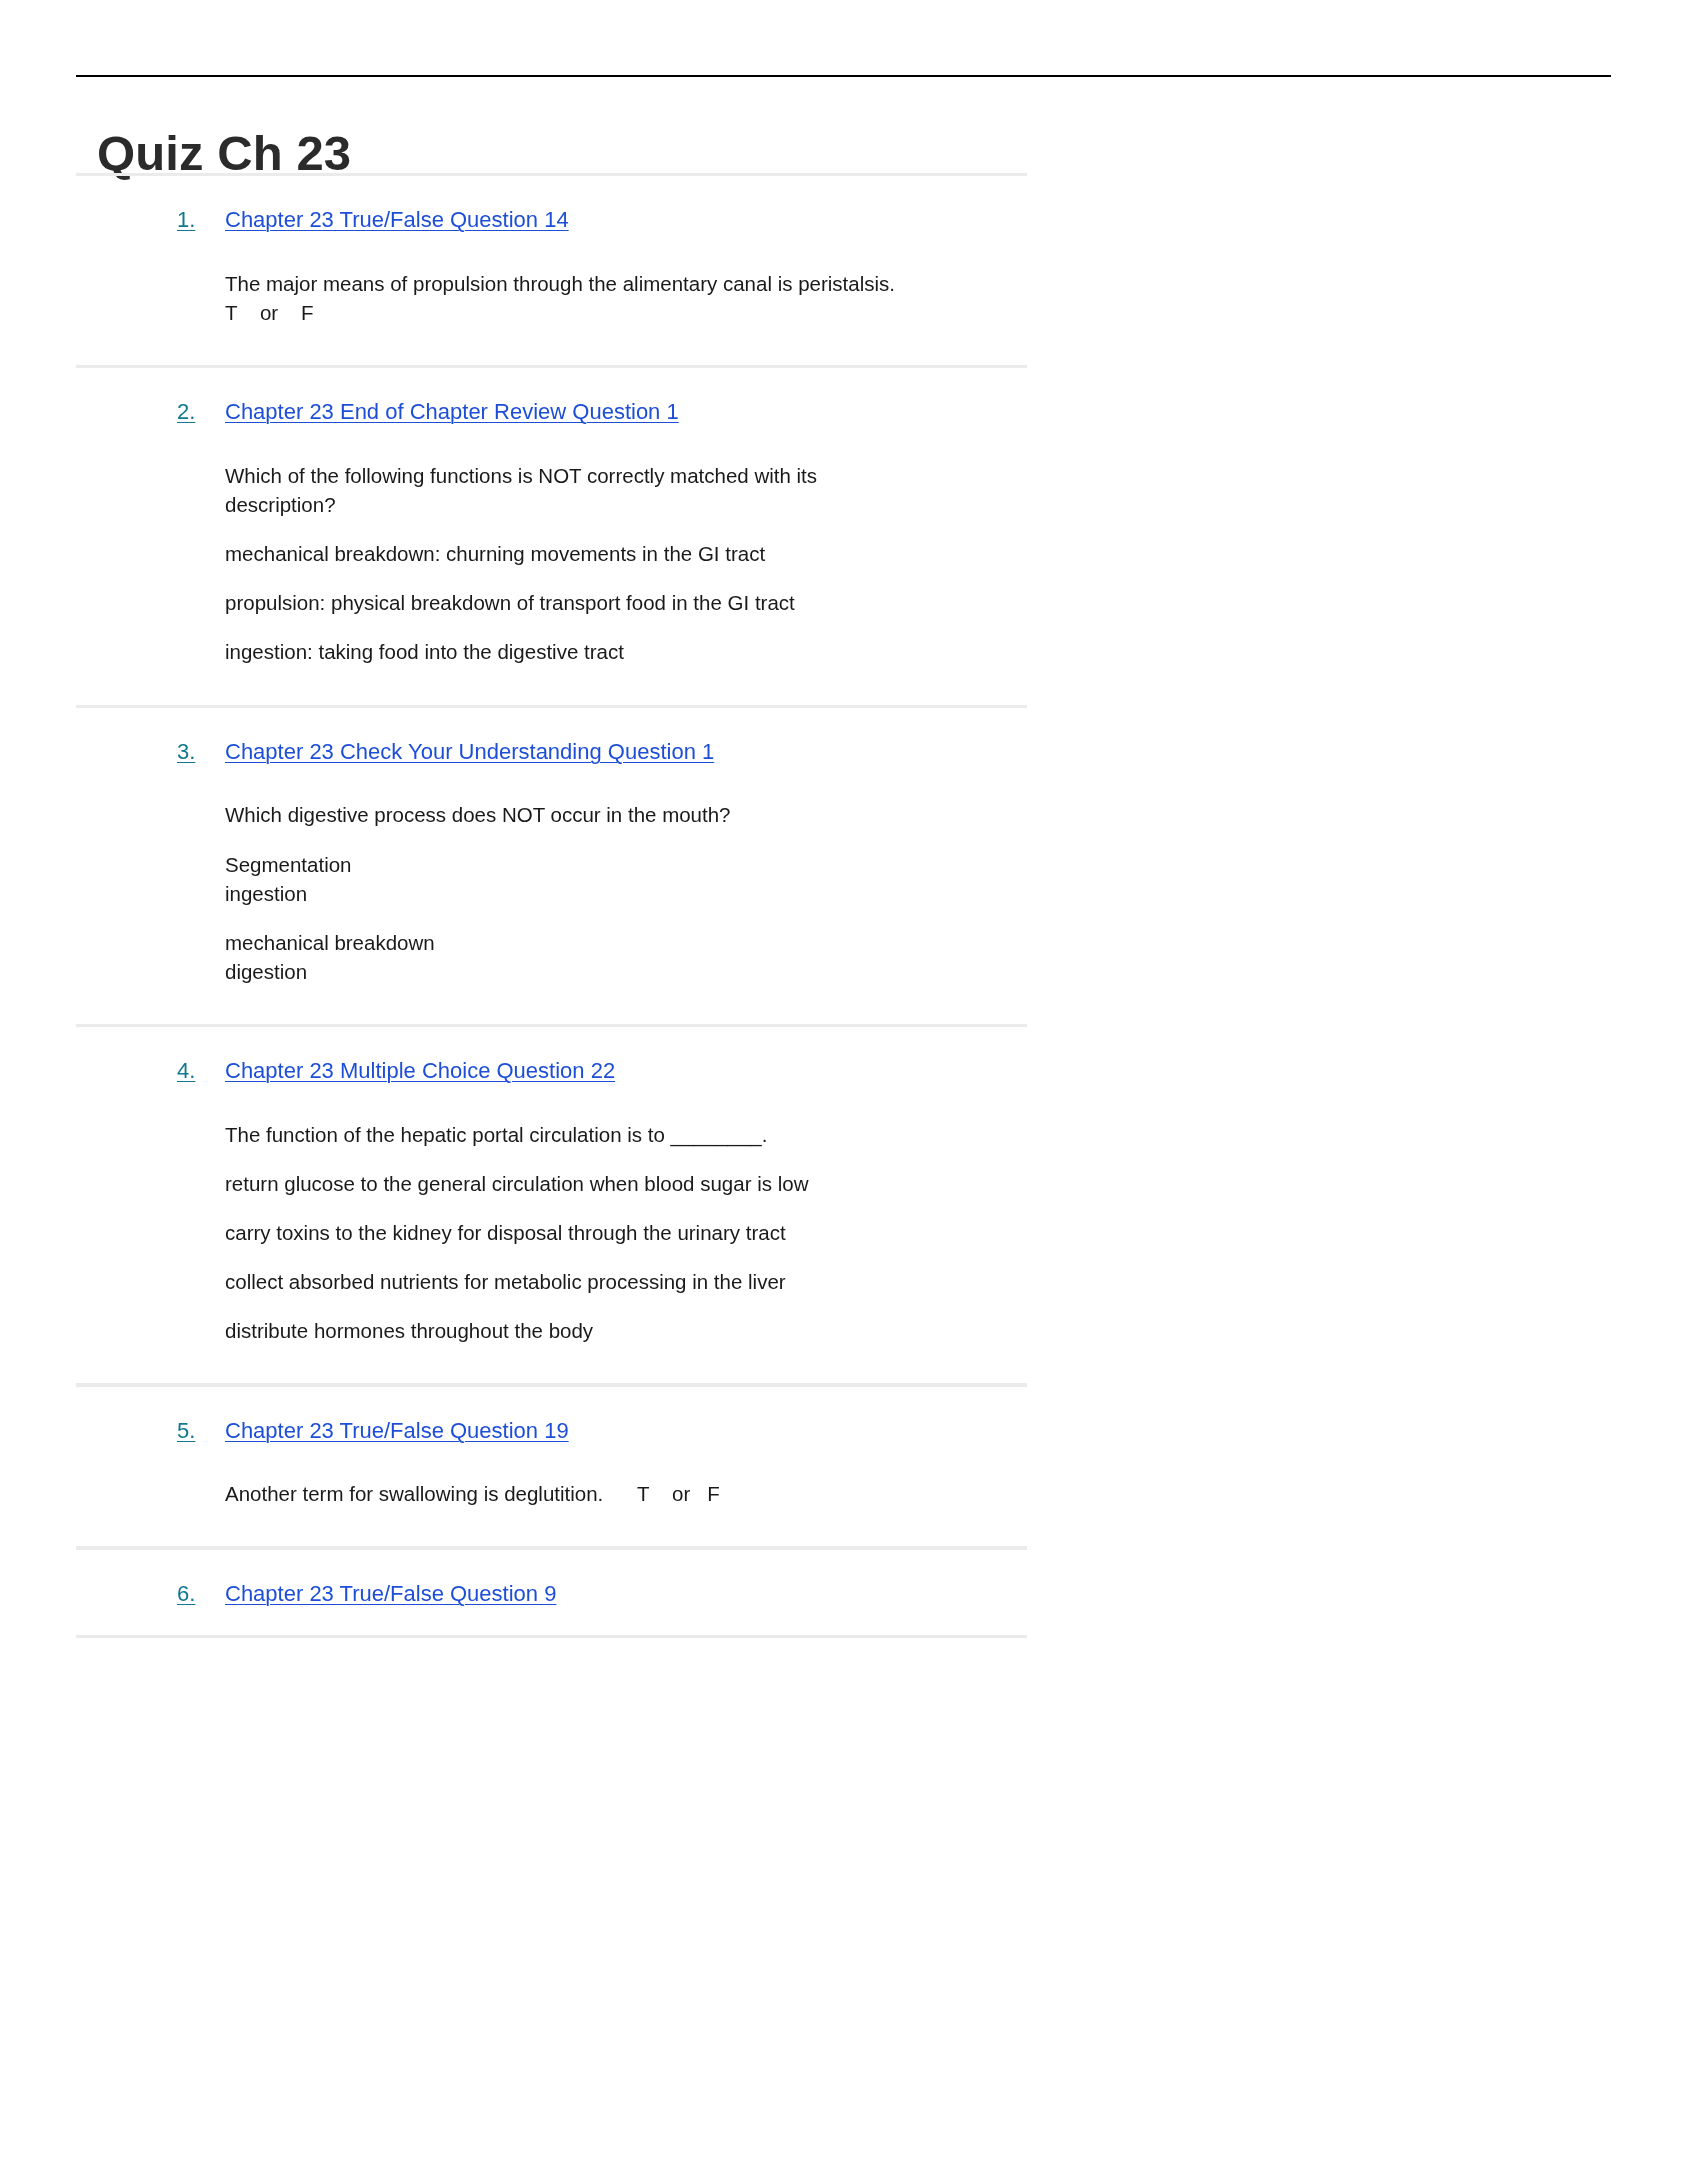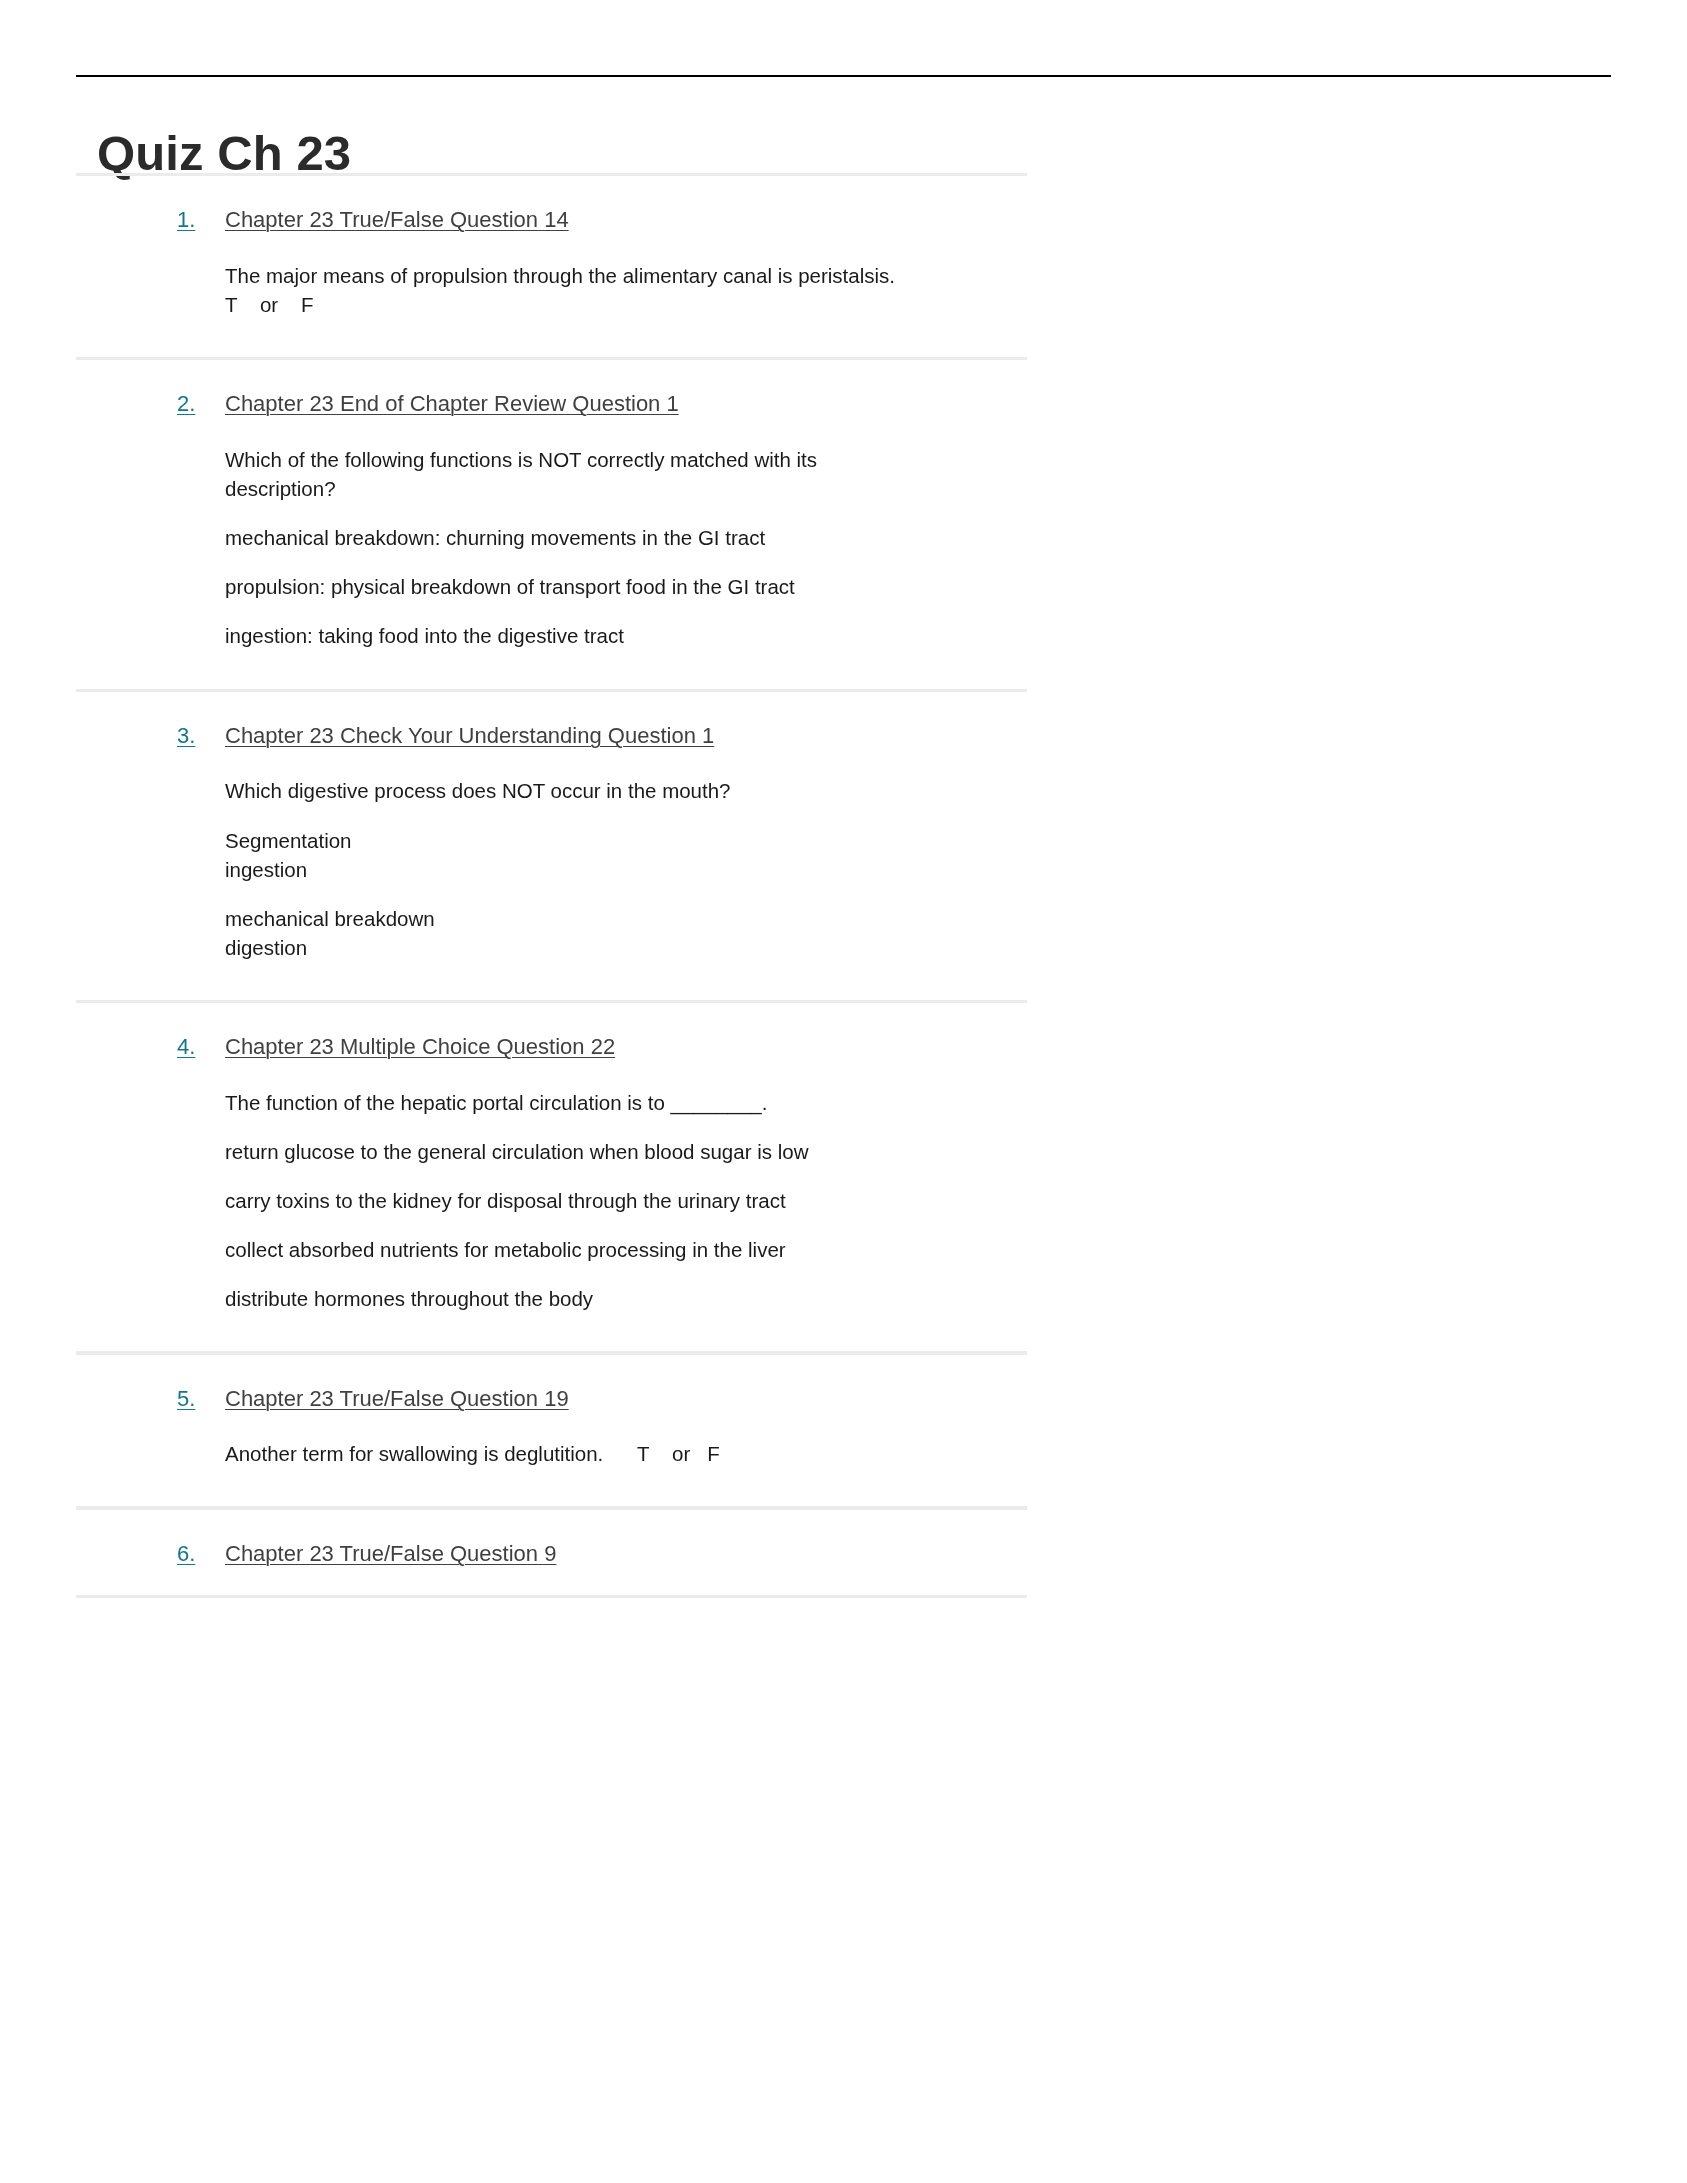--- a/index.html
+++ b/index.html
@@ -82,42 +82,42 @@
     text-decoration: underline;
     text-underline-offset: 3.3px;
     text-decoration-thickness: 1.3px;
     white-space: pre;
   }
   .q-link {
     display: block;
     padding-left: 48px;
     font-size: 22px;
     line-height: 1.30;
-    color: #404040;
+    color: #1d4ed8;
     text-decoration: underline;
     text-underline-offset: 3.3px;
     text-decoration-thickness: 1.3px;
     cursor: pointer;
   }
 
   
   .q-body {
     margin: 0;
     padding: 0 0 0 225px;
     width: 675px;
   }
   .q-para {
     margin: 20px 0 0 0;
     font-size: 20.5px;
     line-height: 1.42;
     color: #1a1a1a;
     white-space: pre-wrap;
   }
   .q-para.first {
-    margin-top: 26px;
+    margin-top: 34px;
   }
   .q-block-pad {
     height: 38px;
   }
   .q-block-pad-sm {
     height: 26.5px;
   }
 </style>
 </head>
 <body>

